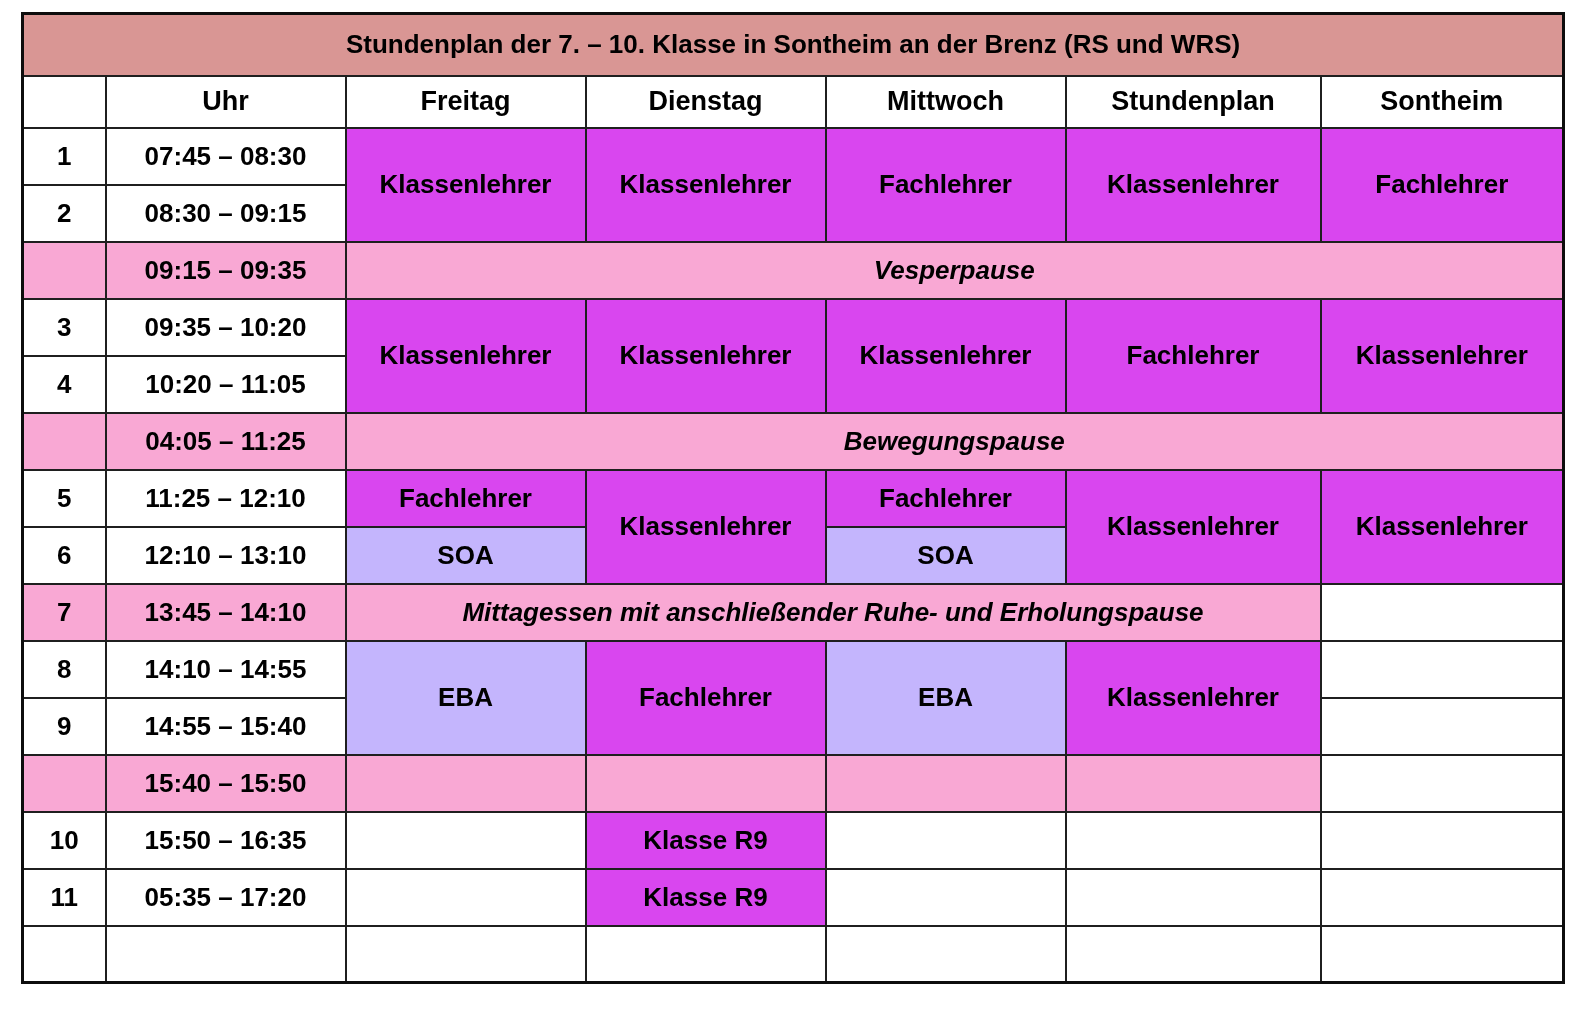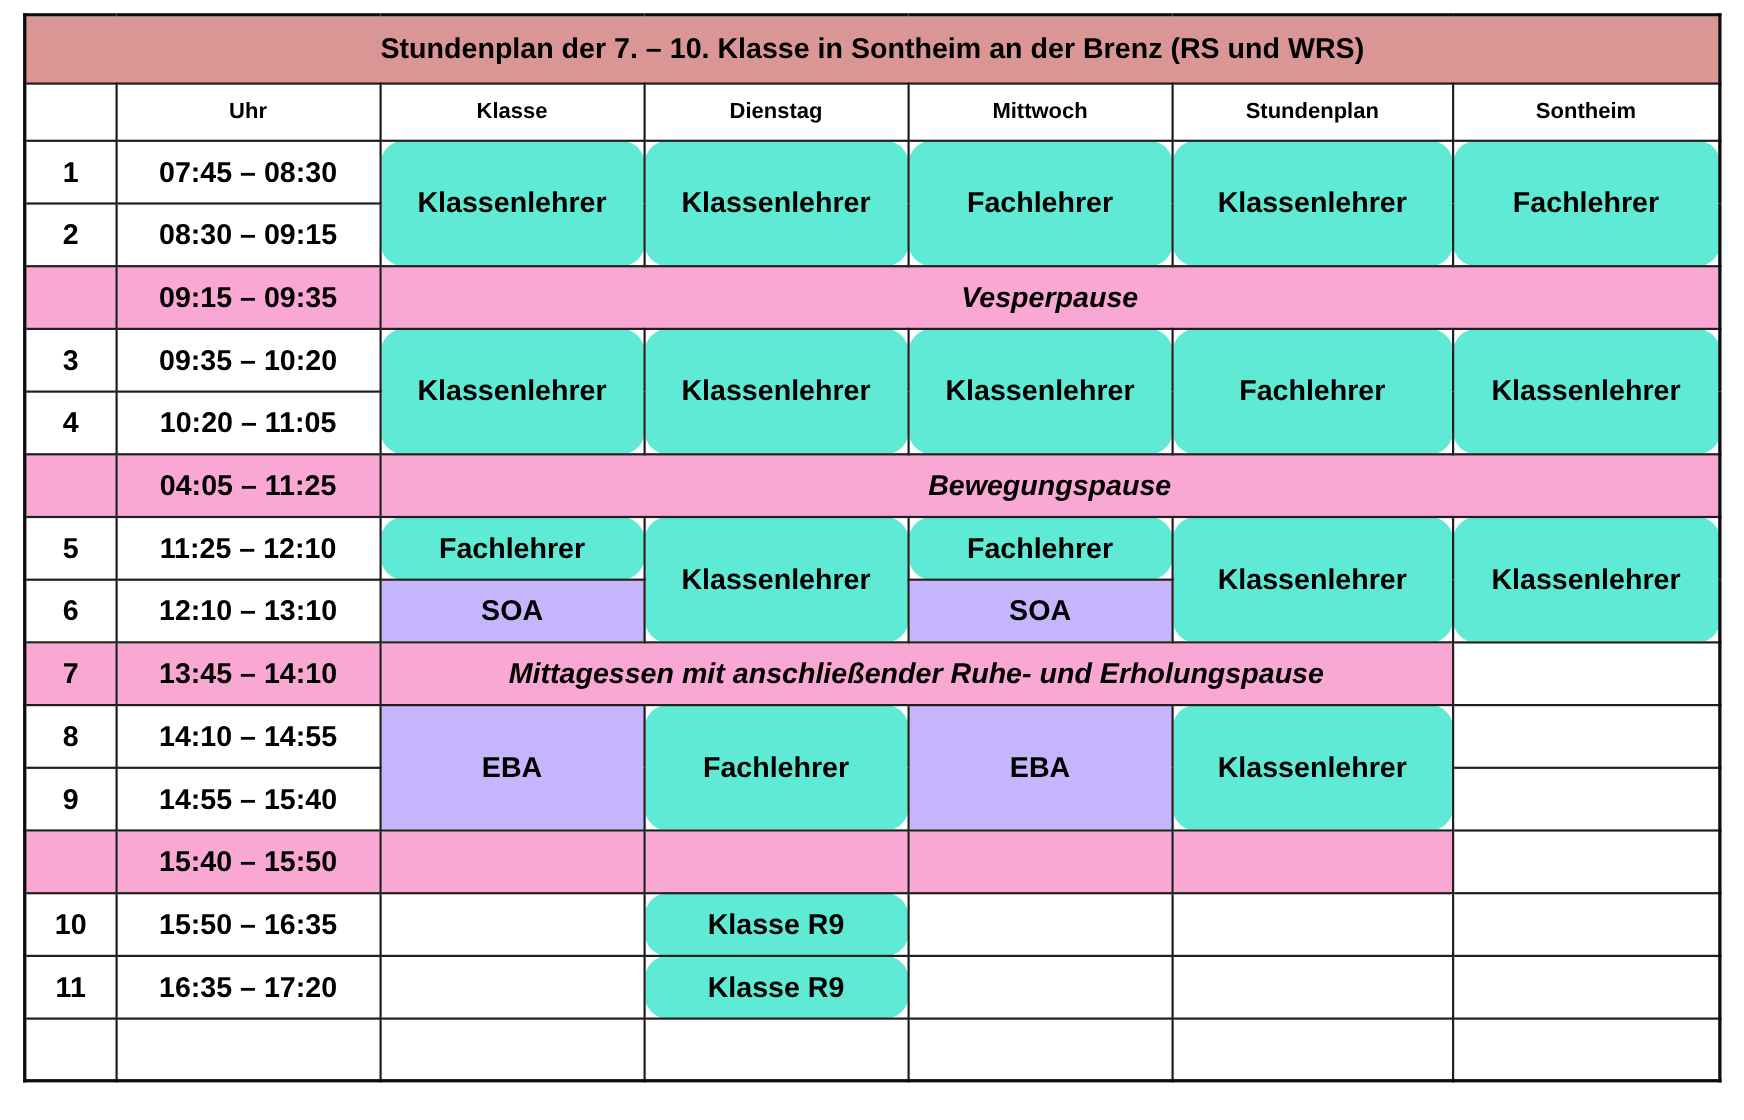--- a/index.html
+++ b/index.html
@@ -18,23 +18,23 @@
   table.plan td {
     border: 2px solid #1f1f1f;
     text-align: center; vertical-align: middle;
     font-weight: bold; font-size: 26px; color: #000;
     padding: 0 4px;
     overflow: hidden; white-space: nowrap;
   }
   td.title-cell   { background: #D99694; font-size: 28px; border-bottom-width: 3px; }
   tr.title-row    { height: 62px; }
   tr.header-row   { height: 52px; }
-  tr.header-row td{ font-size: 20px; background: #ffffff; }
+  tr.header-row td{ font-size: 27px; background: #ffffff; }
   tr.body-row     { height: 57px; }
-  td.orange  { background: #5eead4; border-radius: 21px; }
+  td.orange  { background: #d946ef; }
   td.green   { background: #f9a8d4; }
   td.yellow  { background: #c4b5fd; }
   td.white   { background: #ffffff; }
   td.pause-label { font-style: italic; }
 </style>
 </head>
 <body>
 
 <table class="plan">
   <colgroup>
@@ -48,21 +48,21 @@
   </colgroup>
 
   <tbody>
       <tr class="title-row">
     <td class="title-cell" colspan="7">Stundenplan der 7. – 10. Klasse in Sontheim an der Brenz (RS und WRS)</td>
   </tr>
 
   <tr class="header-row">
     <td></td>
     <td>Uhr</td>
-    <td>Klasse</td>
+    <td>Freitag</td>
     <td>Dienstag</td>
     <td>Mittwoch</td>
     <td>Stundenplan</td>
     <td>Sontheim</td>
   </tr>
 
   <tr class="body-row">
     <td class="white">1</td>
     <td class="white">07:45 – 08:30</td>
     <td class="orange" rowspan="2">Klassenlehrer</td>
@@ -156,21 +156,21 @@
     <td class="white">15:50 – 16:35</td>
     <td class="white"></td>
     <td class="orange">Klasse R9</td>
     <td class="white"></td>
     <td class="white"></td>
     <td class="white"></td>
   </tr>
 
   <tr class="body-row">
     <td class="white">11</td>
-    <td class="white">16:35 – 17:20</td>
+    <td class="white">05:35 – 17:20</td>
     <td class="white"></td>
     <td class="orange">Klasse R9</td>
     <td class="white"></td>
     <td class="white"></td>
     <td class="white"></td>
   </tr>
 
   <tr class="body-row">
     <td class="white"></td>
     <td class="white"></td>

